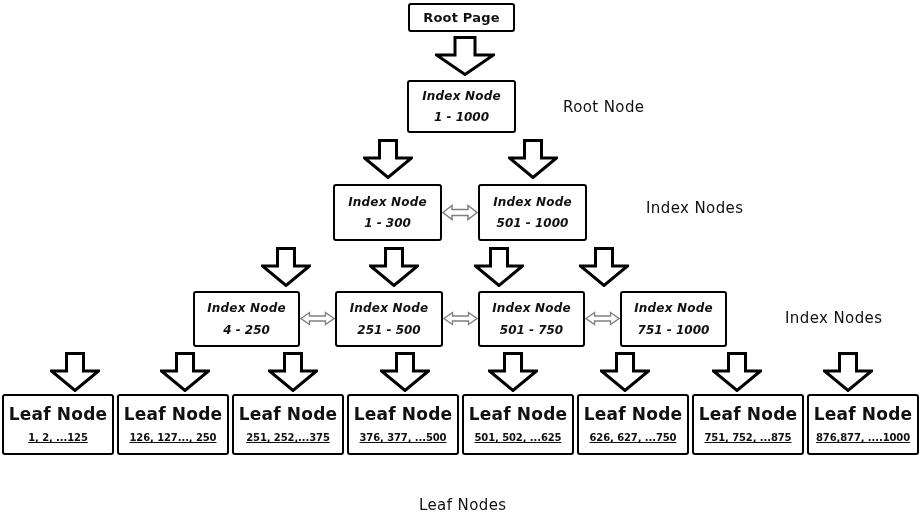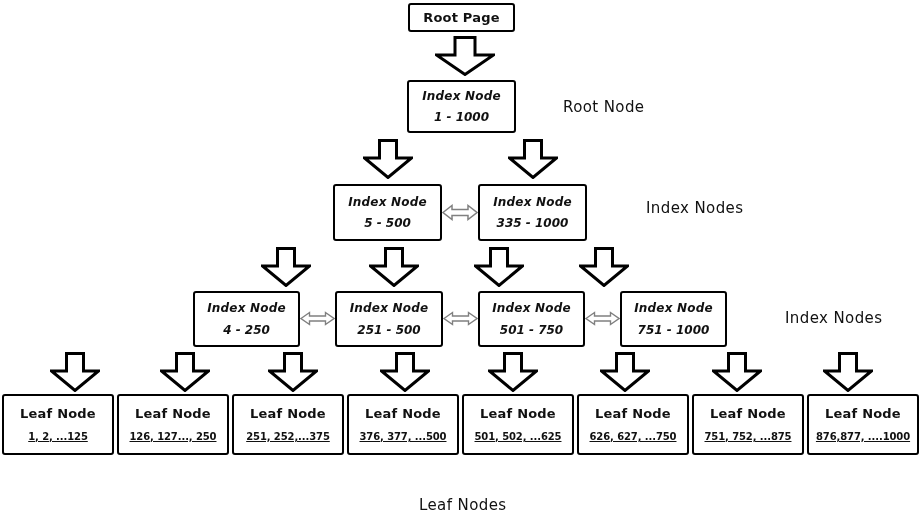--- a/index.html
+++ b/index.html
@@ -35,21 +35,21 @@
     align-items: center;
     text-align: center;
     font-weight: bold;
     line-height: 1;
     white-space: nowrap;
   }
   .node .title { letter-spacing: 0.2px; }
   .single { justify-content: center; }
   .t13 { font-size: 13px; }
   .t12 { font-size: 12px; font-style: italic; }
-  .t11 { font-size: 13px; }
+  .t11 { font-size: 17px; }
   .t10 { font-size: 10px; letter-spacing: -0.1px; text-decoration: underline; }
   .side-label {
     position: absolute;
     font-size: 15px;
     letter-spacing: 0.4px;
     white-space: nowrap;
   }
   svg.down-arrow { position: absolute; color: var(--arrow-stroke); }
   svg.dbl-arrow  { position: absolute; color: var(--link-arrow-stroke); }
 </style>
@@ -74,25 +74,25 @@
 
   <svg class="down-arrow" style="left:363px; top:139px;" width="50" height="40" viewBox="0 0 50 40">
     <path d="M16.5,1.5 H33.5 V19 H48.5 L25,38.5 L1.5,19 H16.5 Z" fill="#ffffff" stroke="currentColor" stroke-width="3"></path>
   </svg>
   <svg class="down-arrow" style="left:508px; top:139px;" width="50" height="40" viewBox="0 0 50 40">
     <path d="M16.5,1.5 H33.5 V19 H48.5 L25,38.5 L1.5,19 H16.5 Z" fill="#ffffff" stroke="currentColor" stroke-width="3"></path>
   </svg>
 
   <div class="node t12" style="left:333px; top:184px; width:109px; height:57px;">
     <div class="title">Index Node</div>
-    <div class="range">5 - 500</div>
+    <div class="range">1 - 300</div>
   </div>
   <div class="node t12" style="left:478px; top:184px; width:109px; height:57px;">
     <div class="title">Index Node</div>
-    <div class="range">335 - 1000</div>
+    <div class="range">501 - 1000</div>
   </div>
   <svg class="dbl-arrow" style="left:442px; top:204px;" width="36" height="17" viewBox="0 0 36 17">
     <path d="M1,8.5 L10,1.5 V5.5 H26 V1.5 L35,8.5 L26,15.5 V11.5 H10 V15.5 Z" fill="#ffffff" stroke="currentColor" stroke-width="1.5"></path>
   </svg>
   <div class="side-label" style="left:646px; top:199px;">Index Nodes</div>
 
   <svg class="down-arrow" style="left:261px; top:247px;" width="50" height="40" viewBox="0 0 50 40">
     <path d="M16.5,1.5 H33.5 V19 H48.5 L25,38.5 L1.5,19 H16.5 Z" fill="#ffffff" stroke="currentColor" stroke-width="3"></path>
   </svg>
   <svg class="down-arrow" style="left:369px; top:247px;" width="50" height="40" viewBox="0 0 50 40">

